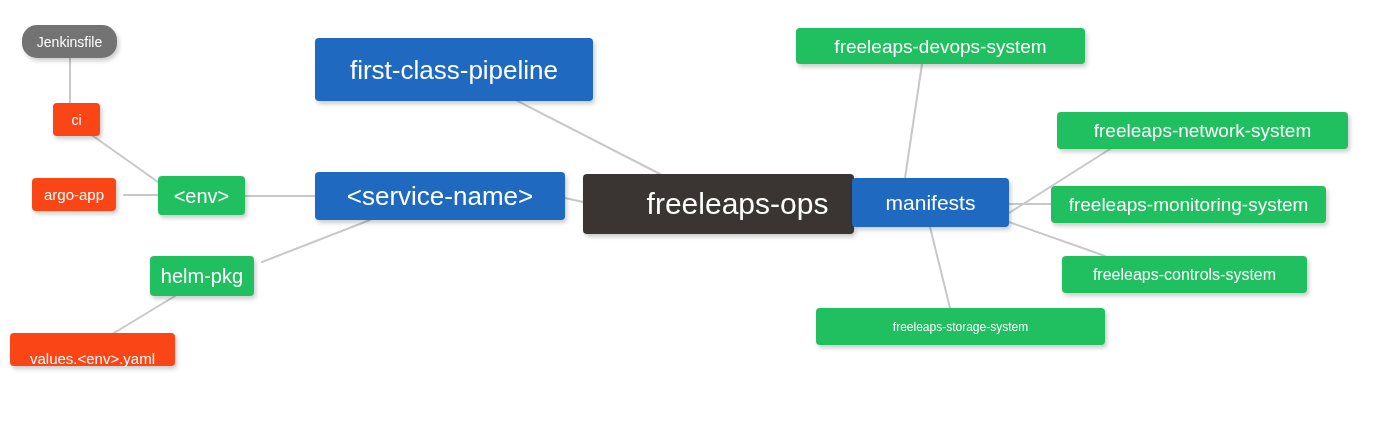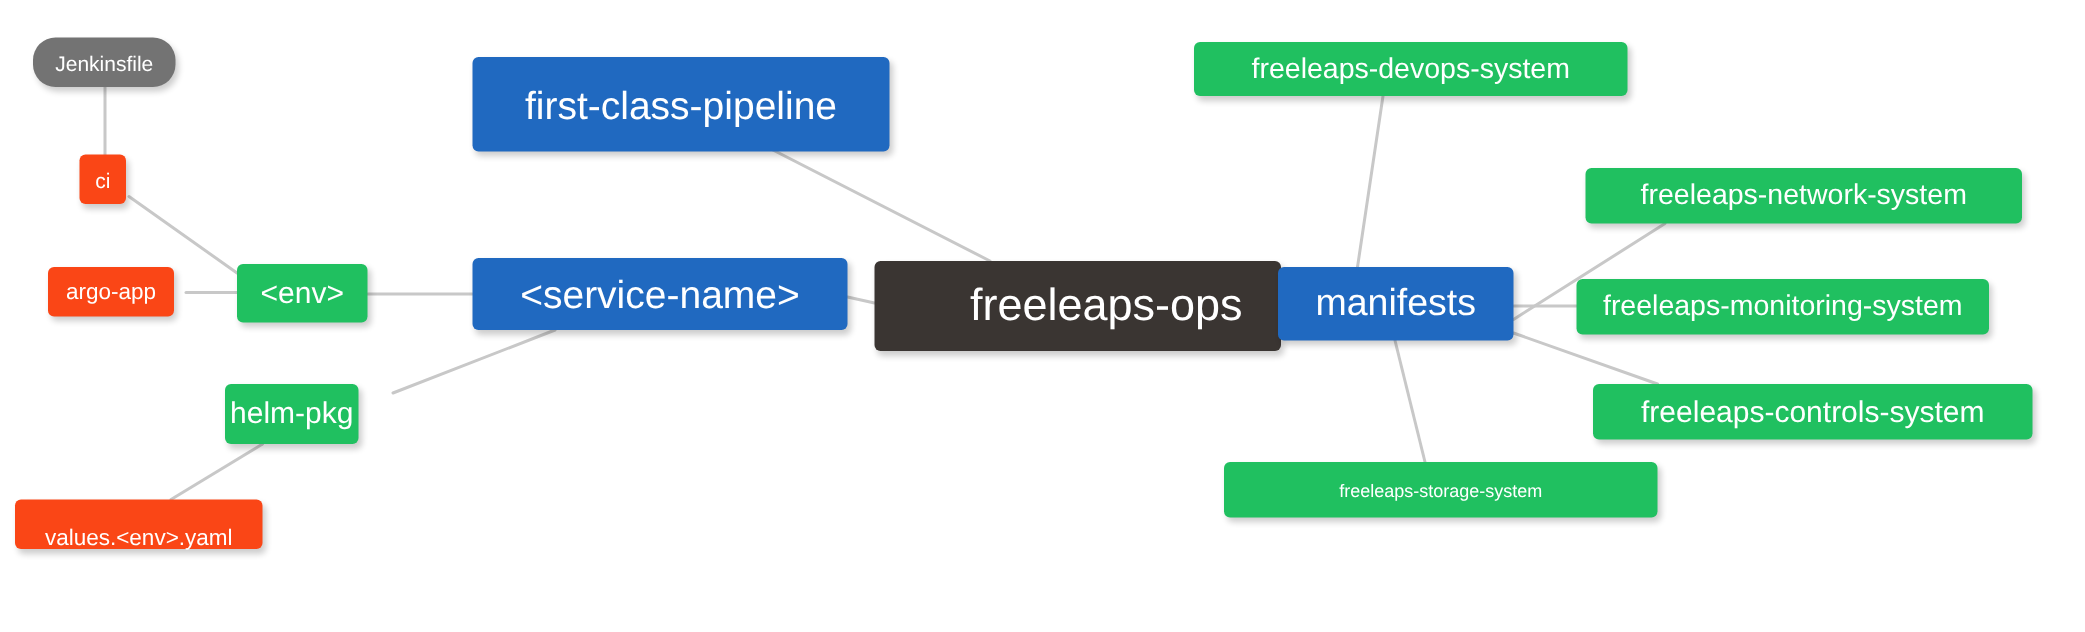--- a/index.html
+++ b/index.html
@@ -64,56 +64,56 @@
       <line x1="922" y1="64" x2="905" y2="178" stroke="#c8c8c8" stroke-width="2" stroke-linecap="round"></line>
       <line x1="1009" y1="213" x2="1110" y2="149" stroke="#c8c8c8" stroke-width="2" stroke-linecap="round"></line>
       <line x1="1009" y1="204" x2="1051" y2="204" stroke="#c8c8c8" stroke-width="2" stroke-linecap="round"></line>
       <line x1="1009" y1="222" x2="1105" y2="256" stroke="#c8c8c8" stroke-width="2" stroke-linecap="round"></line>
       <line x1="930" y1="227" x2="950" y2="308" stroke="#c8c8c8" stroke-width="2" stroke-linecap="round"></line>
     </svg>
   <div id="node-layer">
       <div class="node n-orange" style="left: 22px; top: 25px; width: 95px; height: 33px; font-size: 14px;">
         <span>Jenkinsfile</span>
       </div>
-      <div class="node n-red" style="left: 53px; top: 103px; width: 31px; height: 33px; font-size: 14px;">
+      <div class="node n-red" style="left: 53px; top: 103px; width: 47px; height: 33px; font-size: 14px;">
         <span>ci</span>
       </div>
       <div class="node n-red" style="left: 32px; top: 178px; width: 84px; height: 33px; font-size: 15px; text-align: center;">
         <span>argo-app</span>
       </div>
       <div class="node n-green" style="left: 158px; top: 176px; width: 87px; height: 39px; font-size: 20px;">
         <span>&lt;env&gt;</span>
       </div>
       <div class="node n-blue" style="left: 315px; top: 172px; width: 250px; height: 48px; font-size: 26px;">
         <span>&lt;service-name&gt;</span>
       </div>
       <div class="node n-blue" style="left: 315px; top: 38px; width: 278px; height: 63px; font-size: 26px;">
         <span>first-class-pipeline</span>
       </div>
-      <div class="node n-green" style="left: 150px; top: 256px; width: 89px; height: 40px; font-size: 20px;">
+      <div class="node n-green" style="left: 150px; top: 256px; width: 104px; height: 40px; font-size: 20px;">
         <span>helm-pkg</span>
       </div>
       <div class="node n-red" style="left: 10px; top: 333px; width: 165px; height: 33px; font-size: 15px; align-items: flex-end;">
         <span>values.&lt;env&gt;.yaml</span>
       </div>
       <div class="node n-root" style="left: 583px; top: 174px; width: 271px; height: 60px; font-size: 30px; padding-left: 38px;">
         <span>freeleaps-ops</span>
       </div>
-      <div class="node n-blue" style="left: 852px; top: 178px; width: 157px; height: 49px; font-size: 25px;">
+      <div class="node n-blue" style="left: 852px; top: 178px; width: 157px; height: 49px; font-size: 21px;">
         <span>manifests</span>
       </div>
       <div class="node n-green" style="left: 796px; top: 28px; width: 289px; height: 36px; font-size: 19px;">
         <span>freeleaps-devops-system</span>
       </div>
       <div class="node n-green" style="left: 1057px; top: 112px; width: 291px; height: 37px; font-size: 19px;">
         <span>freeleaps-network-system</span>
       </div>
       <div class="node n-green" style="left: 1051px; top: 186px; width: 275px; height: 37px; font-size: 19px;">
         <span>freeleaps-monitoring-system</span>
       </div>
-      <div class="node n-green" style="left: 1062px; top: 256px; width: 293px; height: 37px; font-size: 20px;">
+      <div class="node n-green" style="left: 1062px; top: 256px; width: 245px; height: 37px; font-size: 16px;">
         <span>freeleaps-controls-system</span>
       </div>
       <div class="node n-green" style="left: 816px; top: 308px; width: 289px; height: 37px; font-size: 12px;">
         <span>freeleaps-storage-system</span>
       </div>
     </div>
 </div>
 
 </body></html>

